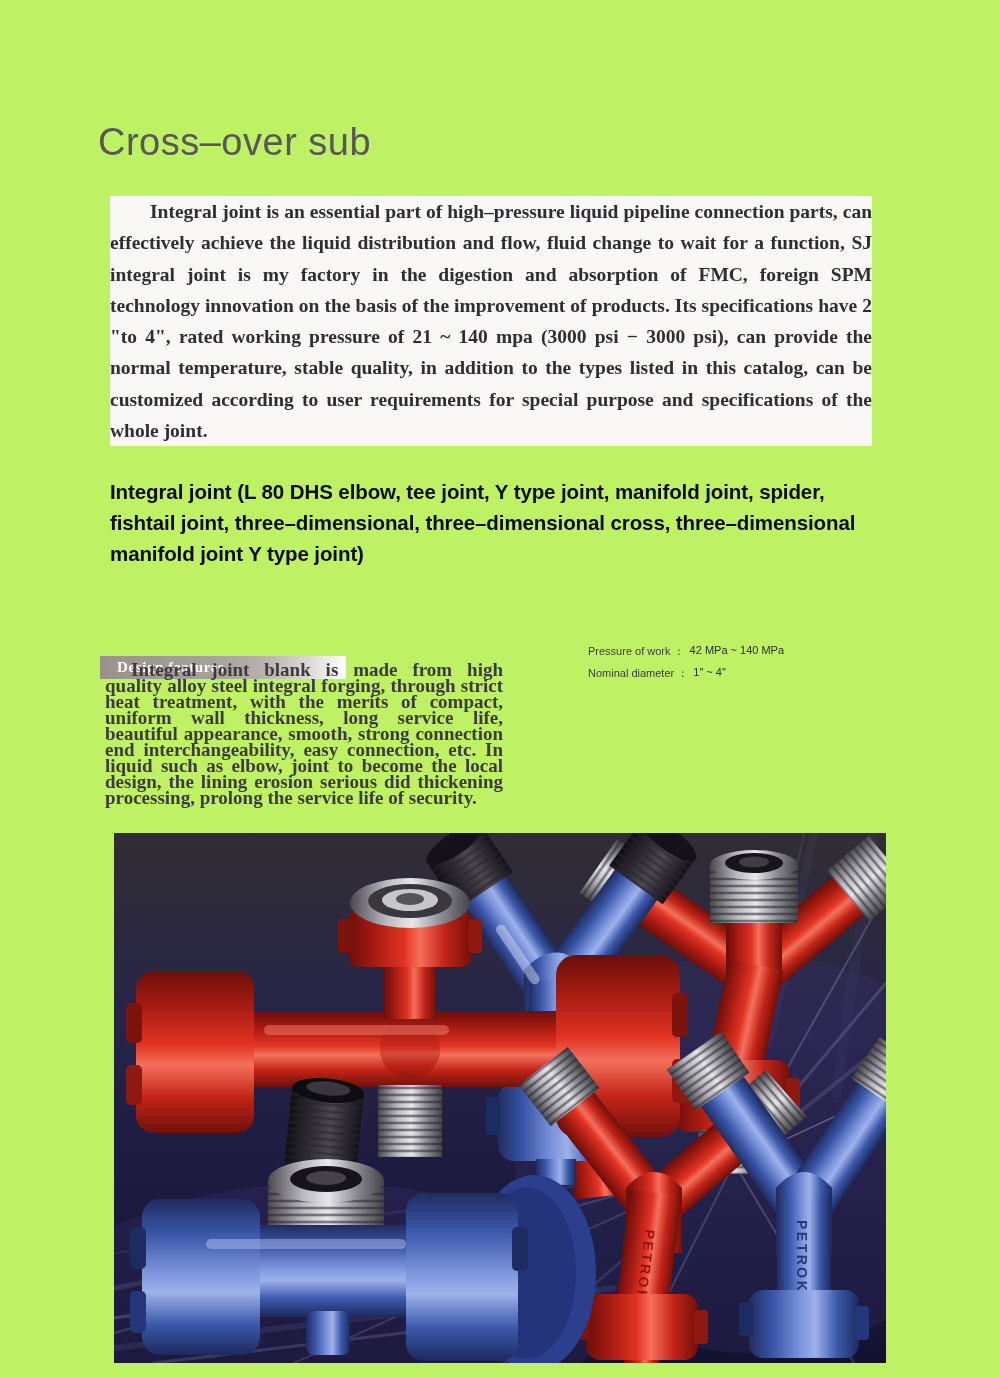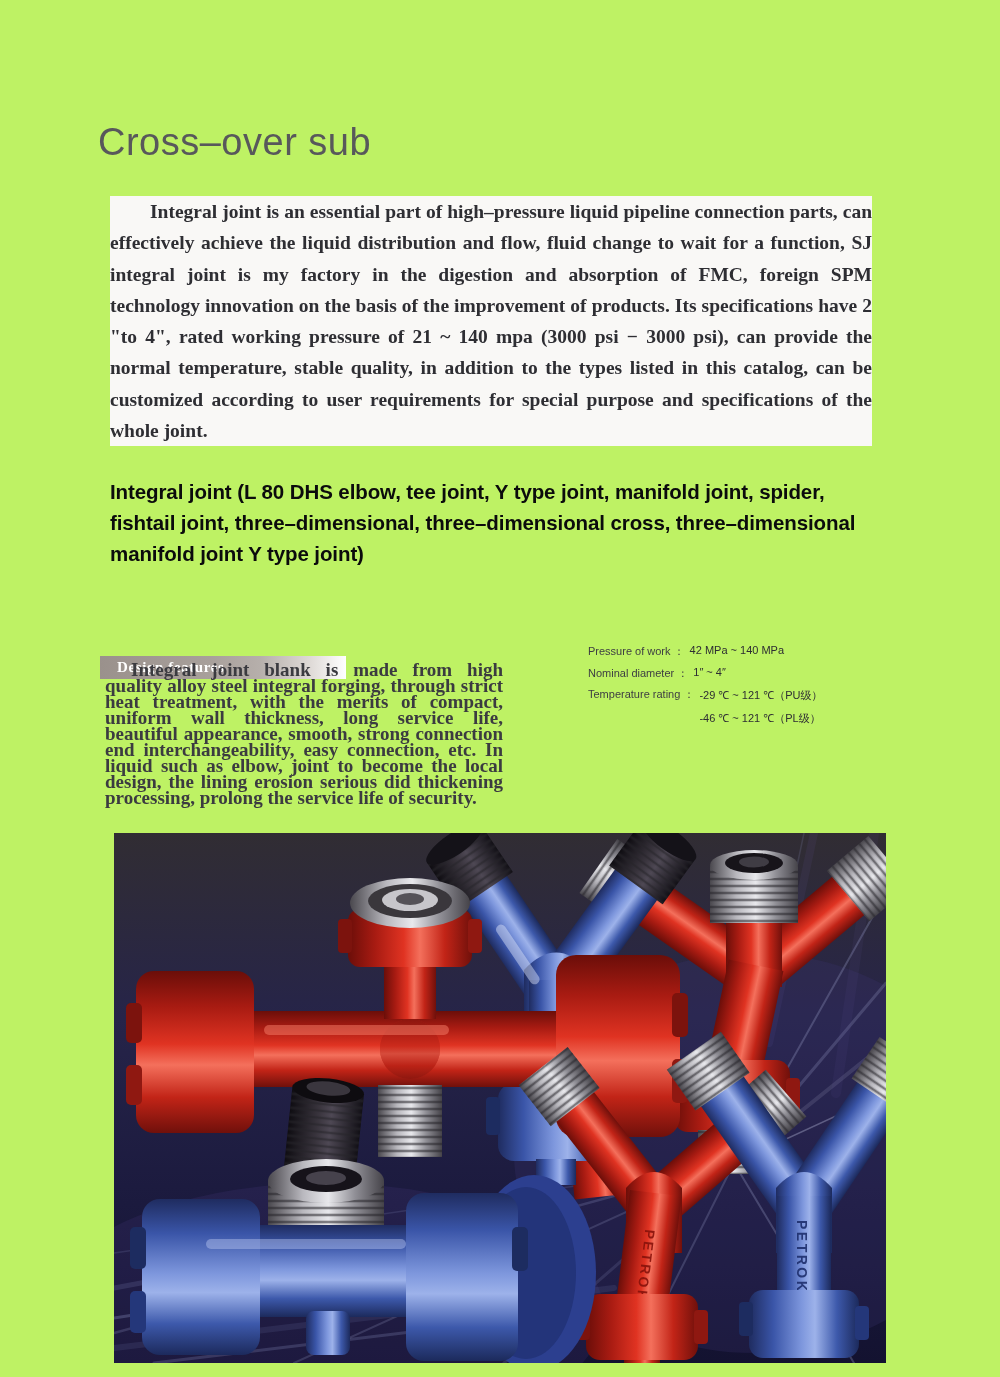--- a/index.html
+++ b/index.html
@@ -50,27 +50,20 @@
 
   <div class="specs">
     <div class="spec-row">
       <span class="spec-label">Pressure of work ：</span>
       <span class="spec-value">42 MPa ~ 140 MPa</span>
     </div>
     <div class="spec-row">
       <span class="spec-label">Nominal diameter ：</span>
       <span class="spec-value">1″ ~ 4″</span>
     </div>
-    <div class="spec-row">
-      <span class="spec-label">Temperature rating ：</span>
-      <div class="spec-multi">
-        <div>-29 ℃ ~ 121 ℃（PU级）</div>
-        <div>-46 ℃ ~ 121 ℃（PL级）</div>
-      </div>
-    </div>
   </div>
 
   <div class="photo">
     <svg width="772" height="530" viewBox="0 0 772 530" xmlns="http://www.w3.org/2000/svg">
       <defs>
         <linearGradient id="bg" x1="0" y1="0" x2="0" y2="1">
           <stop offset="0" stop-color="#312d33"></stop>
           <stop offset="0.35" stop-color="#262449"></stop>
           <stop offset="0.7" stop-color="#1b1a3e"></stop>
           <stop offset="1" stop-color="#131230"></stop>

